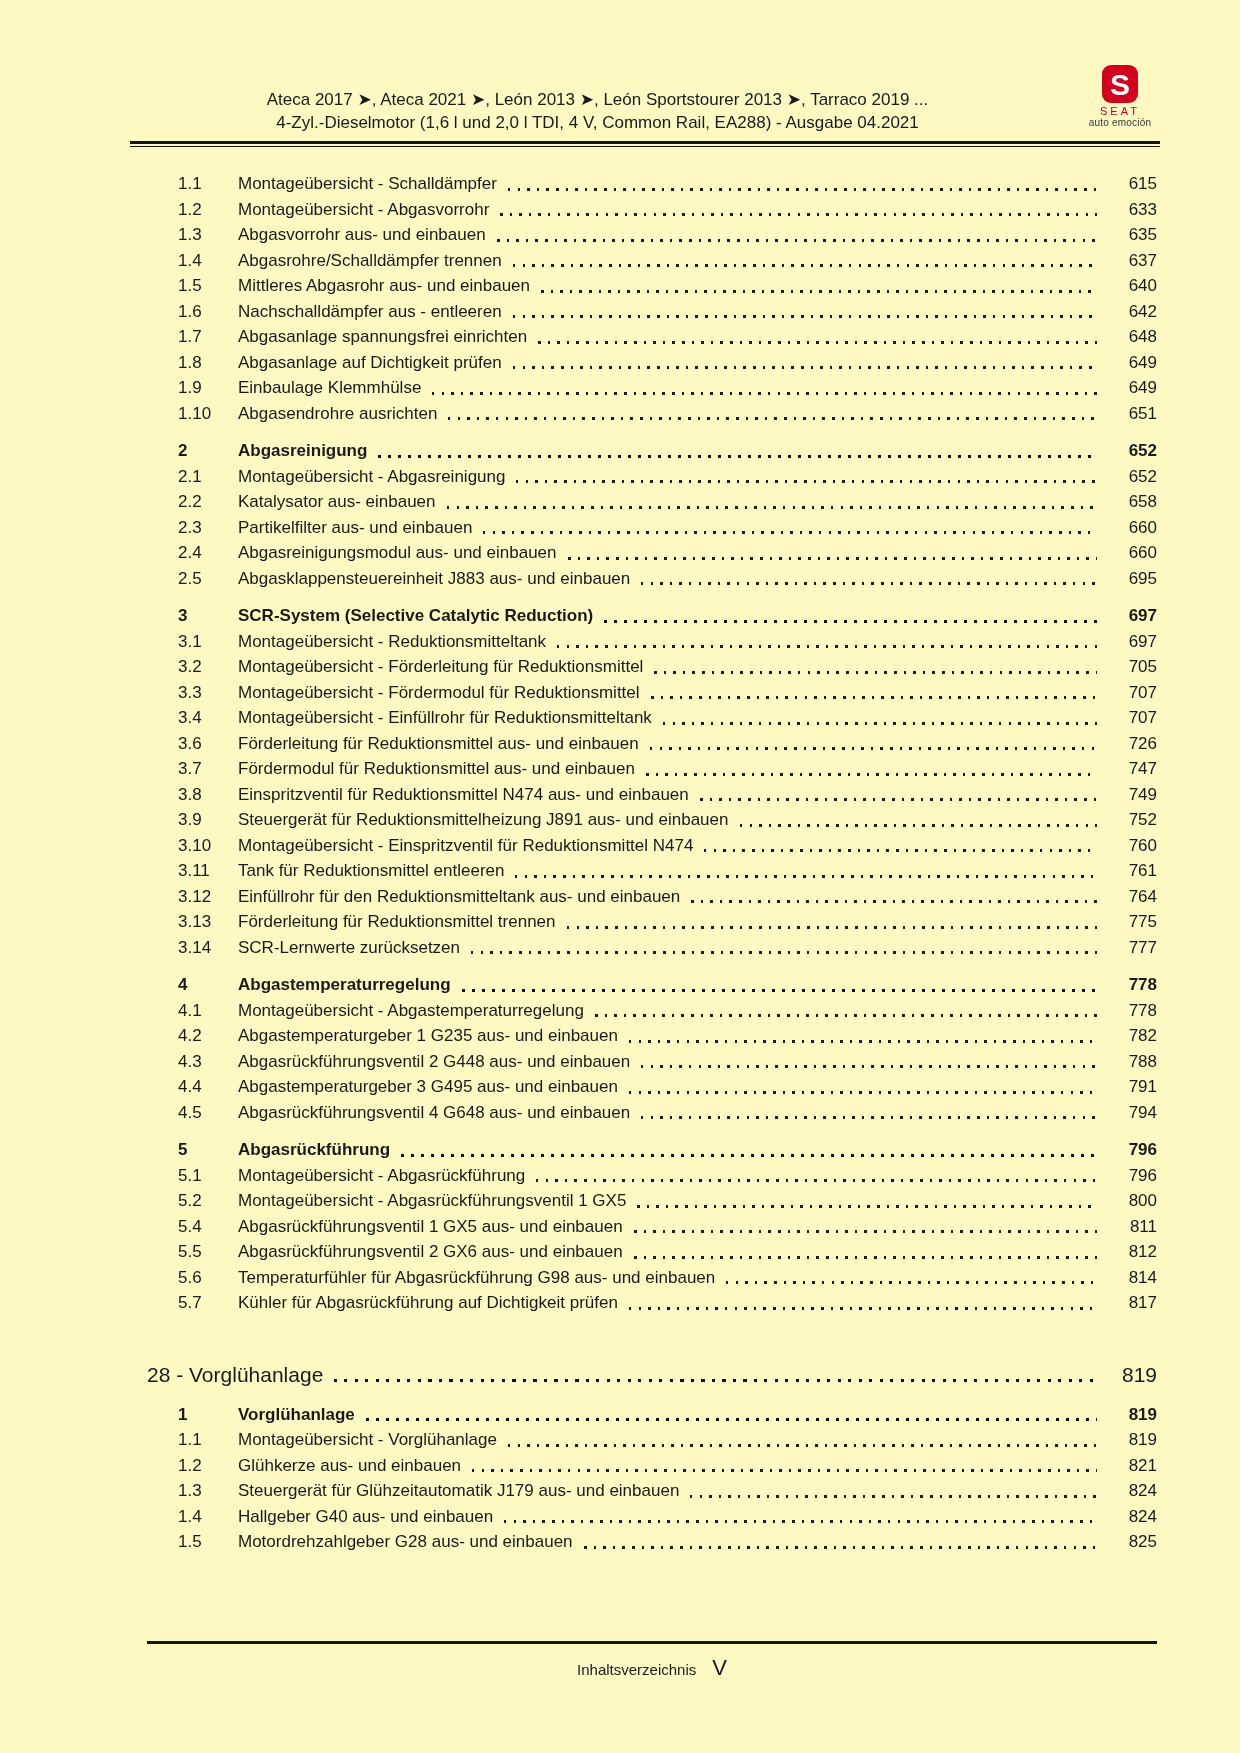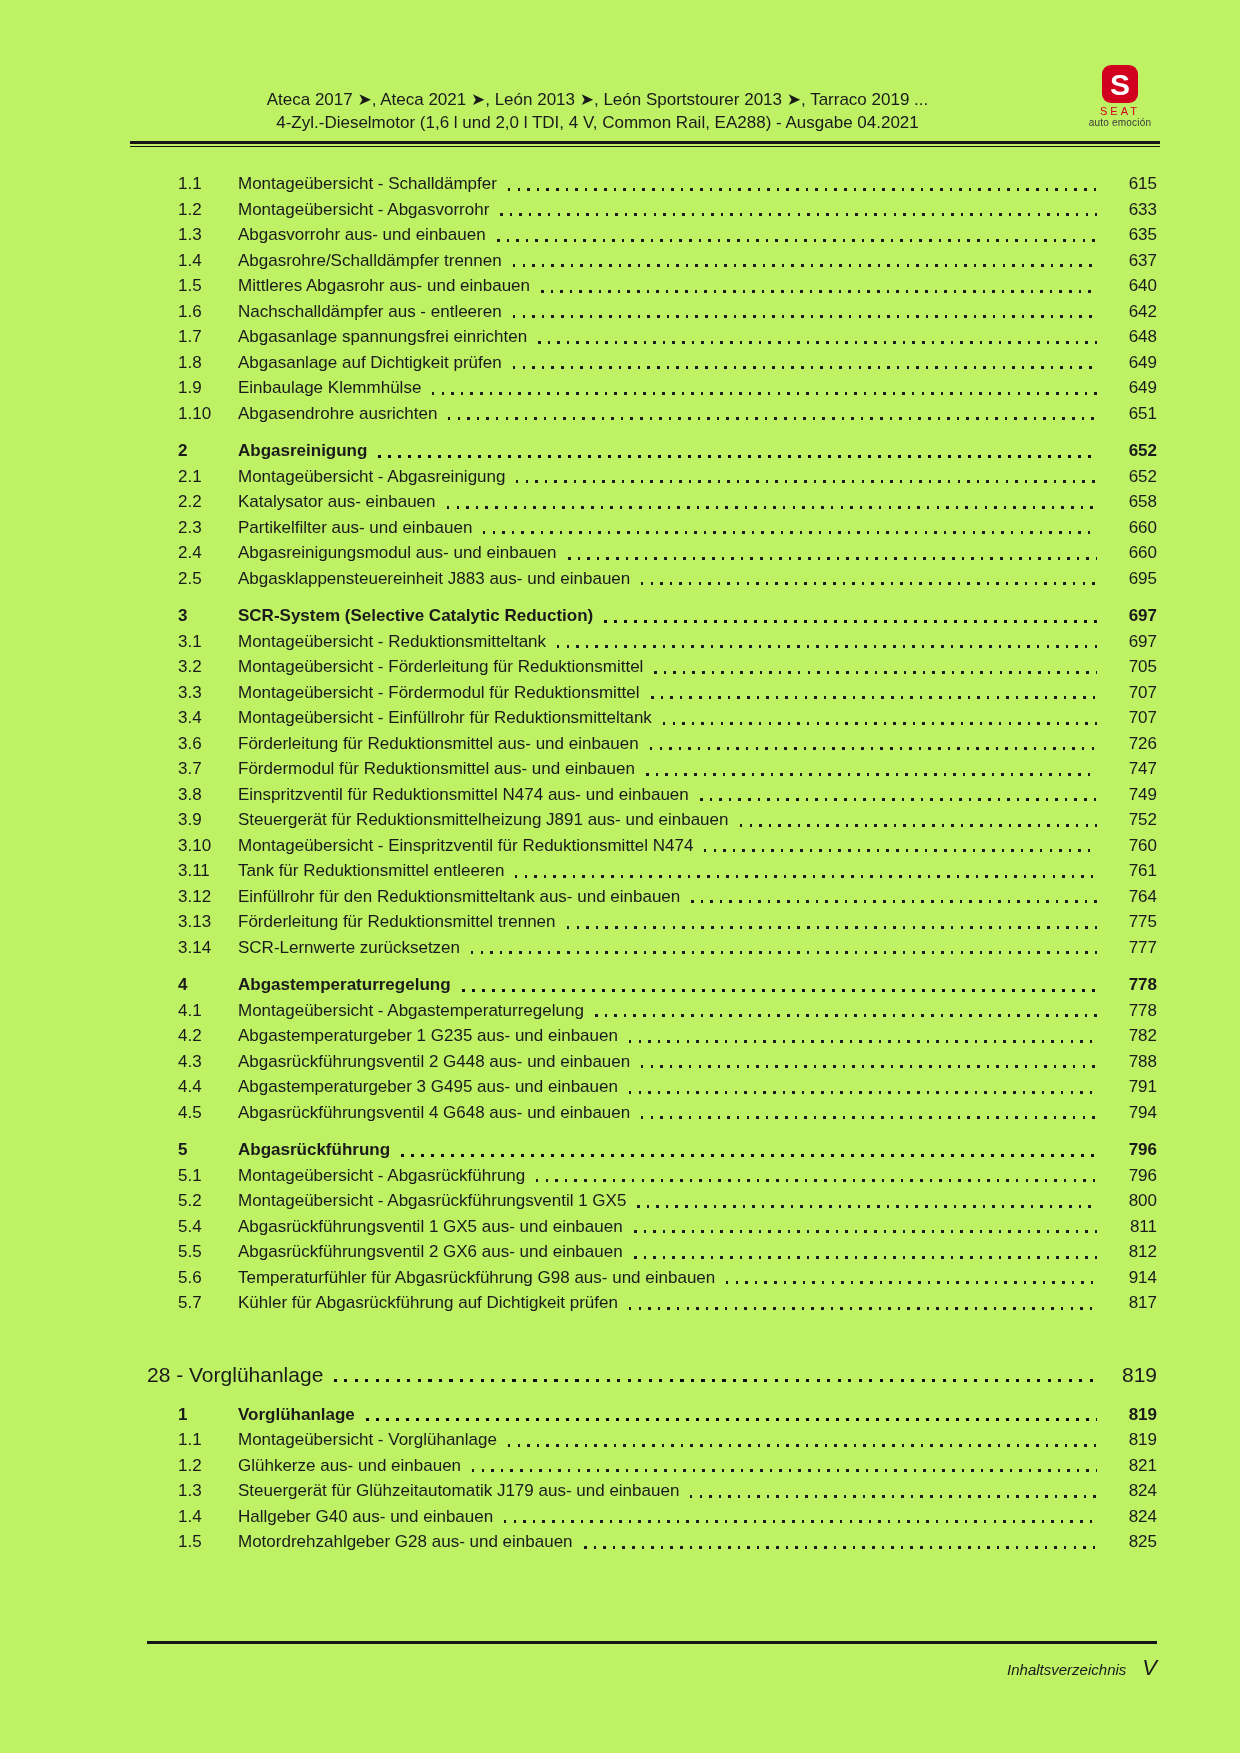--- a/index.html
+++ b/index.html
@@ -1,18 +1,18 @@
 <!DOCTYPE html>
 <html><head>
 <meta charset="utf-8">
 <style>
   html,body { margin:0; padding:0; background:#e8e8e8; }
   .page {
     position:relative; width:1240px; height:1753px; margin:0 auto;
-    background:#bef264; overflow:hidden;
+    background:#fef9c3; overflow:hidden;
     font-family:"Liberation Sans", sans-serif; color:#1a1a1a;
   }
 
   
   .header-text {
     position:absolute; top:88px; left:130px; width:935px;
     text-align:center; font-size:17px; line-height:23px; white-space:nowrap;
   }
   .logo {
     position:absolute; top:64px; left:1088px; width:64px; text-align:center;
@@ -54,22 +54,21 @@
   }
   .pg { flex:0 0 50px; text-align:right; }
 
   
   .footer-rule {
     position:absolute; top:1641px; left:147px; width:1010px; height:0;
     border-top:3px solid #161616;
   }
   .footer {
     position:absolute; top:1655px; left:147px; width:1010px;
-    text-align:right;
-    font-style:italic;
+    text-align:center;
   }
   .footer .flabel { font-size:15px; vertical-align:baseline; }
   .footer .roman { font-size:22px; margin-left:16px; vertical-align:baseline; }
 </style>
 </head>
 <body>
 
 <div class="page">
 
   <div class="header-text">
@@ -332,21 +331,21 @@
       <div class="row level-entry">
     <span class="num">5.5</span>
     <span class="title">Abgasrückführungsventil 2 GX6 aus- und einbauen</span>
     <span class="leader"></span>
     <span class="pg">812</span>
   </div>
       <div class="row level-entry">
     <span class="num">5.6</span>
     <span class="title">Temperaturfühler für Abgasrückführung G98 aus- und einbauen</span>
     <span class="leader"></span>
-    <span class="pg">914</span>
+    <span class="pg">814</span>
   </div>
       <div class="row level-entry">
     <span class="num">5.7</span>
     <span class="title">Kühler für Abgasrückführung auf Dichtigkeit prüfen</span>
     <span class="leader"></span>
     <span class="pg">817</span>
   </div>
       <div class="row level-chapter">
 
     <span class="title">28 - Vorglühanlage</span>

